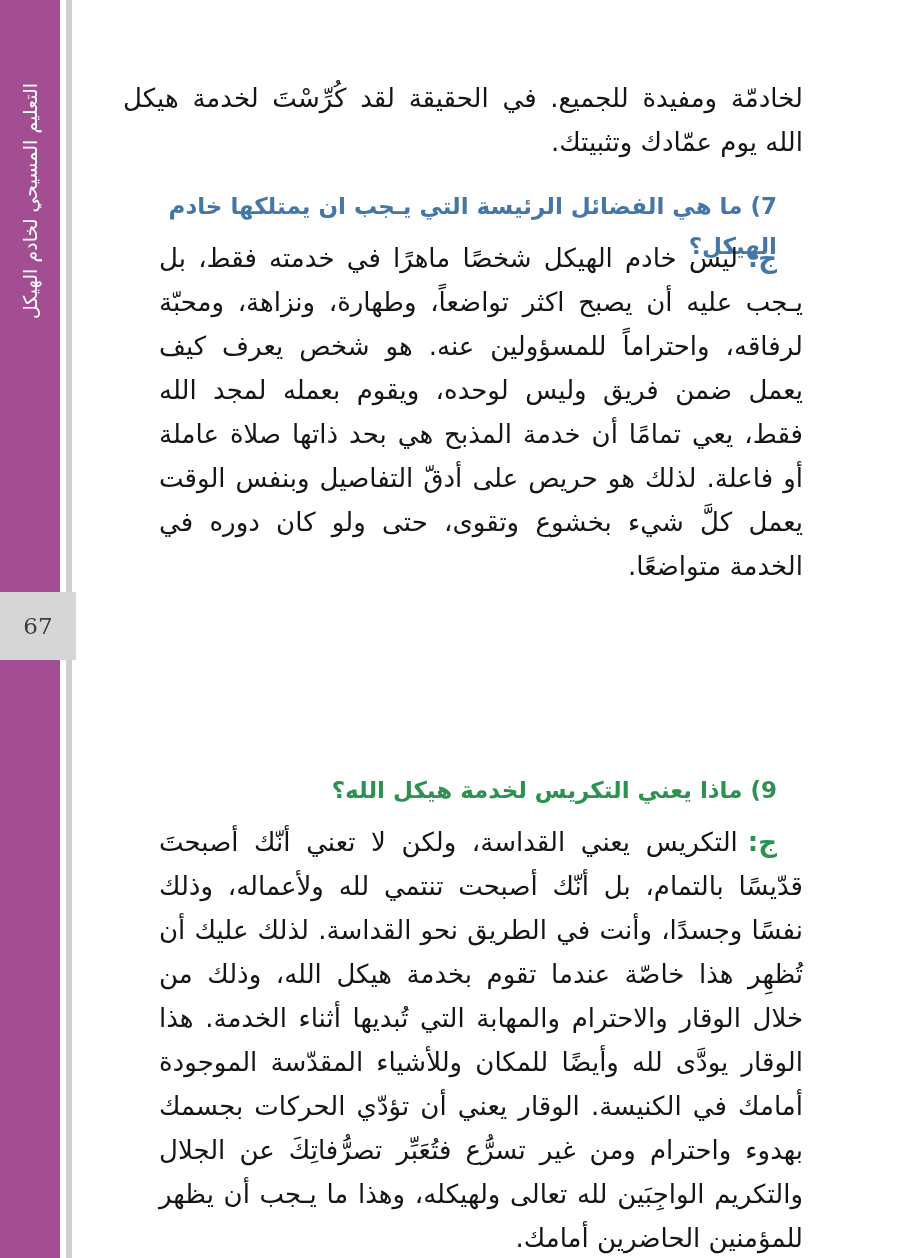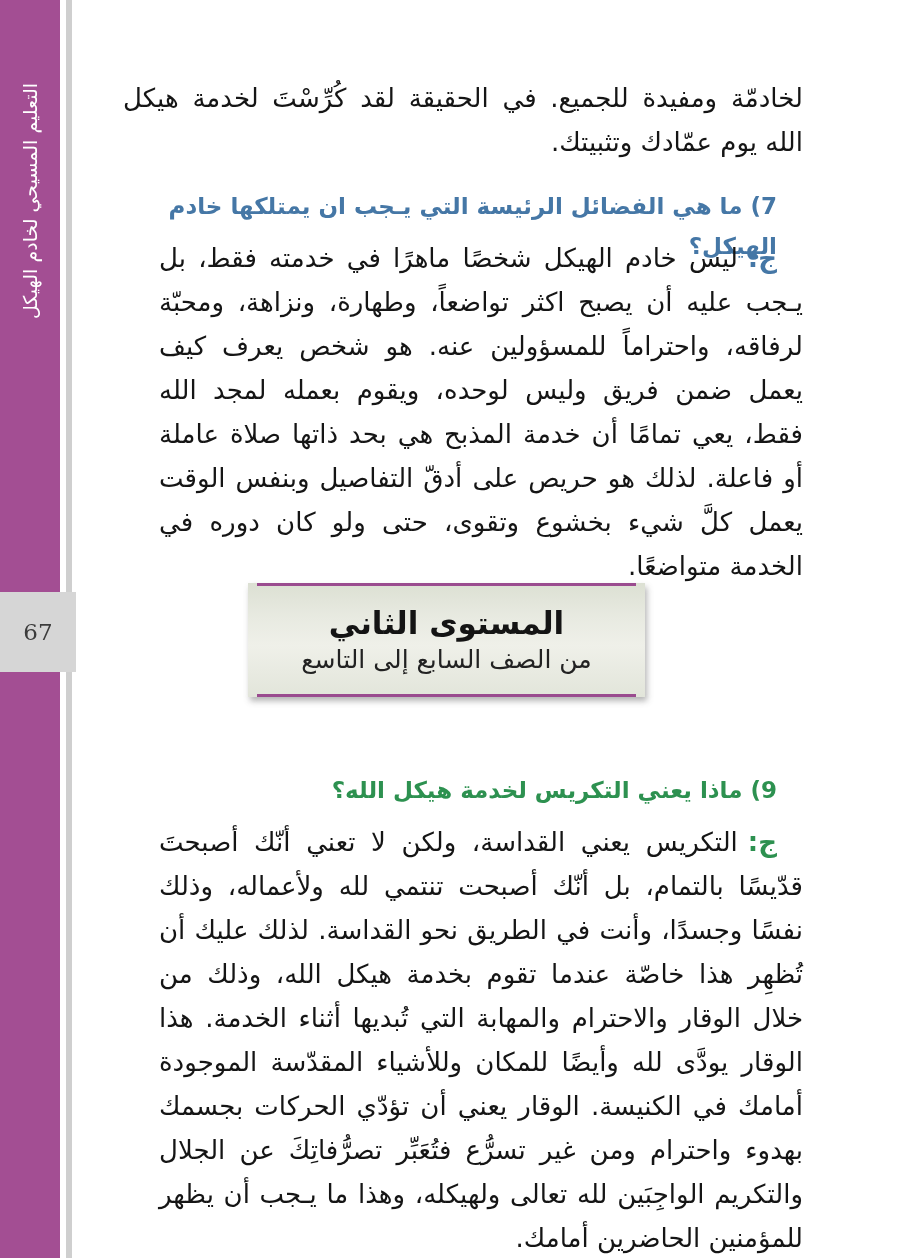--- a/index.html
+++ b/index.html
@@ -25,21 +25,21 @@
     transform:rotate(-90deg);transform-origin:center;
     direction:rtl;text-align:center;
     color:#ffffff;font-size:19px;line-height:34px;
     font-family:"DejaVu Sans", sans-serif;
     letter-spacing:1px;white-space:nowrap;
   }
   .edge-rule{
     position:absolute;left:66px;top:0;width:6px;height:1258px;background:#cfcfcf;
   }
   .pagenum{
-    position:absolute;left:0;top:592px;width:76px;height:80px;background:#d6d6d6;
+    position:absolute;left:0;top:592px;width:76px;height:68px;background:#d6d6d6;
     display:flex;align-items:center;justify-content:center;
     color:#3c3c3c;font-size:23px;font-family:"DejaVu Serif", serif;
   }
   
   .col{position:absolute;left:123px;right:95px;direction:rtl;}
   .body{
     margin:0;color:var(--body-ink);
     font-size:26px;line-height:44px;text-align:justify;
     font-family:"DejaVu Sans", sans-serif;
   }
@@ -96,26 +96,20 @@
   </div>
 
   <p class="col body intro">لخادمّة ومفيدة للجميع. في الحقيقة لقد كُرِّسْتَ لخدمة هيكل الله يوم عمّادك وتثبيتك.</p>
 
   <h2 class="col q blue">7) ما هي الفضائل الرئيسة التي يـجب ان يمتلكها خادم الهيكل؟</h2>
 
   <p class="col body ans ansA">
     <span class="pre blue">ج:</span><span>ليس خادم الهيكل شخصًا ماهرًا في خدمته فقط، بل يـجب عليه أن يصبح اكثر تواضعاً، وطهارة، ونزاهة، ومحبّة لرفاقه، واحتراماً للمسؤولين عنه. هو شخص يعرف كيف يعمل ضمن فريق وليس لوحده، ويقوم بعمله لمجد الله فقط، يعي تمامًا أن خدمة المذبح هي بحد ذاتها صلاة عاملة أو فاعلة. لذلك هو حريص على أدقّ التفاصيل وبنفس الوقت يعمل كلَّ شيء بخشوع وتقوى، حتى ولو كان دوره في الخدمة متواضعًا.</span>
   </p>
 
-  <div class="banner">
-    <div class="banner-in">
-      <div class="b-title">المستوى الثاني</div>
-      <div class="b-sub">من الصف السابع إلى التاسع</div>
-    </div>
-  </div>
 
   <h2 class="col q green">9) ماذا يعني التكريس لخدمة هيكل الله؟</h2>
 
   <p class="col body ans ansB">
     <span class="pre green">ج:</span><span>التكريس يعني القداسة، ولكن لا تعني أنّك أصبحتَ قدّيسًا بالتمام، بل أنّك أصبحت تنتمي لله ولأعماله، وذلك نفسًا وجسدًا، وأنت في الطريق نحو القداسة. لذلك عليك أن تُظهِر هذا خاصّة عندما تقوم بخدمة هيكل الله، وذلك من خلال الوقار والاحترام والمهابة التي تُبديها أثناء الخدمة. هذا الوقار يودَّى لله وأيضًا للمكان وللأشياء المقدّسة الموجودة أمامك في الكنيسة. الوقار يعني أن تؤدّي الحركات بجسمك بهدوء واحترام ومن غير تسرُّع فتُعَبِّر تصرُّفاتِكَ عن الجلال والتكريم الواجِبَين لله تعالى ولهيكله، وهذا ما يـجب أن يظهر للمؤمنين الحاضرين أمامك.</span>
   </p>
 
 </div>
 
 </body></html>

